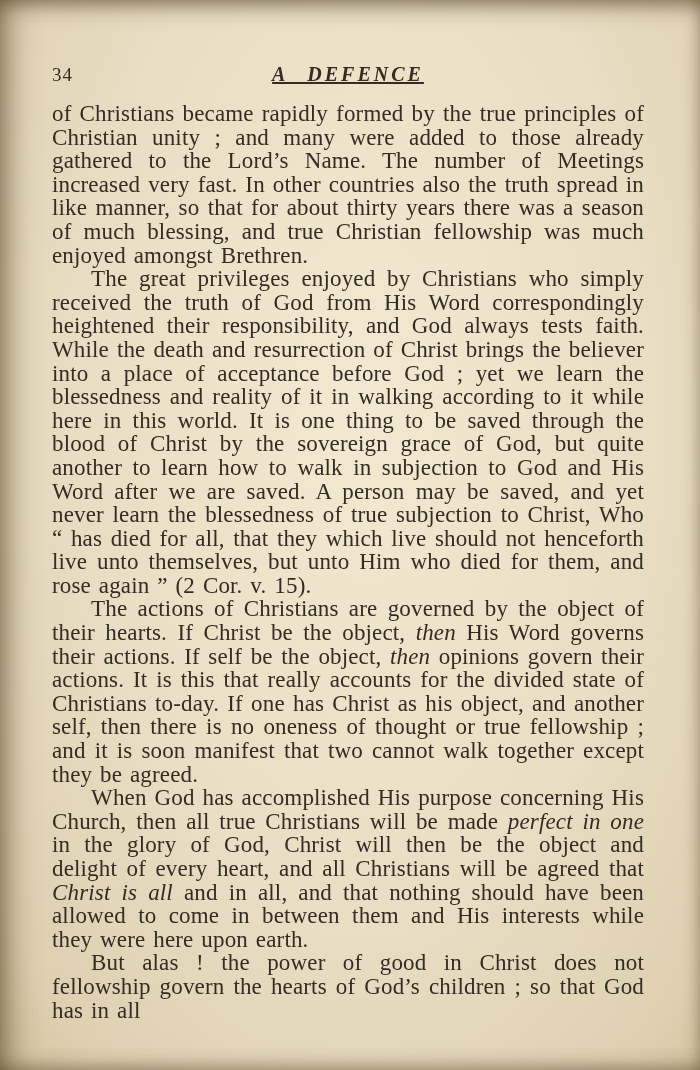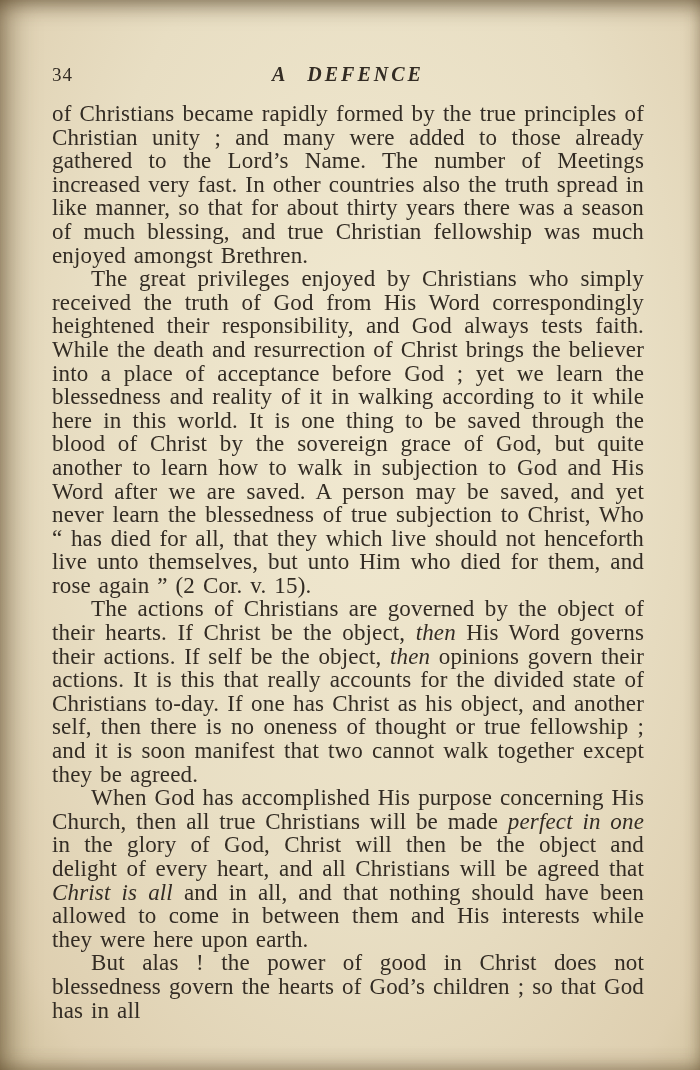--- a/index.html
+++ b/index.html
@@ -49,20 +49,21 @@
     position: absolute;
     left: 0;
     right: 0;
     bottom: 0;
     text-align: center;
     font-style: italic;
     font-weight: bold;
     font-size: 20px;
     letter-spacing: 3px;
     word-spacing: 12px;
+    text-decoration: underline;
   }
   .body-text {
     font-size: 23px;
     line-height: 23.6px;
     text-align: justify;
     word-spacing: 2px;
     letter-spacing: 0.15px;
   }
   .body-text p {
     margin: 0;
@@ -80,16 +81,16 @@
   <div class="content">
     <div class="page-header">
       <span class="page-number">34</span>
       <span class="running-title">A DEFENCE</span>
     </div>
     <div class="body-text">
         <p><span>of Christians became rapidly formed by the true principles of Christian unity ; and many were added to those already gathered to the Lord’s Name. The number of Meetings increased very fast. In other countries also the truth spread in like manner, so that for about thirty years there was a season of much blessing, and true Christian fellowship was much enjoyed amongst Brethren.</span></p>
         <p class="indent"><span>The great privileges enjoyed by Christians who simply received the truth of God from His Word correspondingly heightened their responsibility, and God always tests faith. While the death and resurrection of Christ brings the believer into a place of acceptance before God ; yet we learn the blessedness and reality of it in walking according to it while here in this world. It is one thing to be saved through the blood of Christ by the sovereign grace of God, but quite another to learn how to walk in subjection to God and His Word after we are saved. A person may be saved, and yet never learn the blessedness of true subjection to Christ, Who “ has died for all, that they which live should not henceforth live unto themselves, but unto Him who died for them, and rose again ” (2 Cor. v. 15).</span></p>
         <p class="indent"><span>The actions of Christians are governed by the object of their hearts. If Christ be the object, </span><i>then</i><span> His Word governs their actions. If self be the object, </span><i>then</i><span> opinions govern their actions. It is this that really accounts for the divided state of Christians to-day. If one has Christ as his object, and another self, then there is no oneness of thought or true fellowship ; and it is soon manifest that two cannot walk together except they be agreed.</span></p>
         <p class="indent"><span>When God has accomplished His purpose concerning His Church, then all true Christians will be made </span><i>perfect in one</i><span> in the glory of God, Christ will then be the object and delight of every heart, and all Christians will be agreed that </span><i>Christ is all</i><span> and in all, and that nothing should have been allowed to come in between them and His interests while they were here upon earth.</span></p>
-        <p class="indent"><span>But alas ! the power of good in Christ does not blessedness govern the hearts of God’s children ; so that God has in all</span></p>
+        <p class="indent"><span>But alas ! the power of good in Christ does not fellowship govern the hearts of God’s children ; so that God has in all</span></p>
       </div>
   </div>
 </div>
 
 </body></html>

